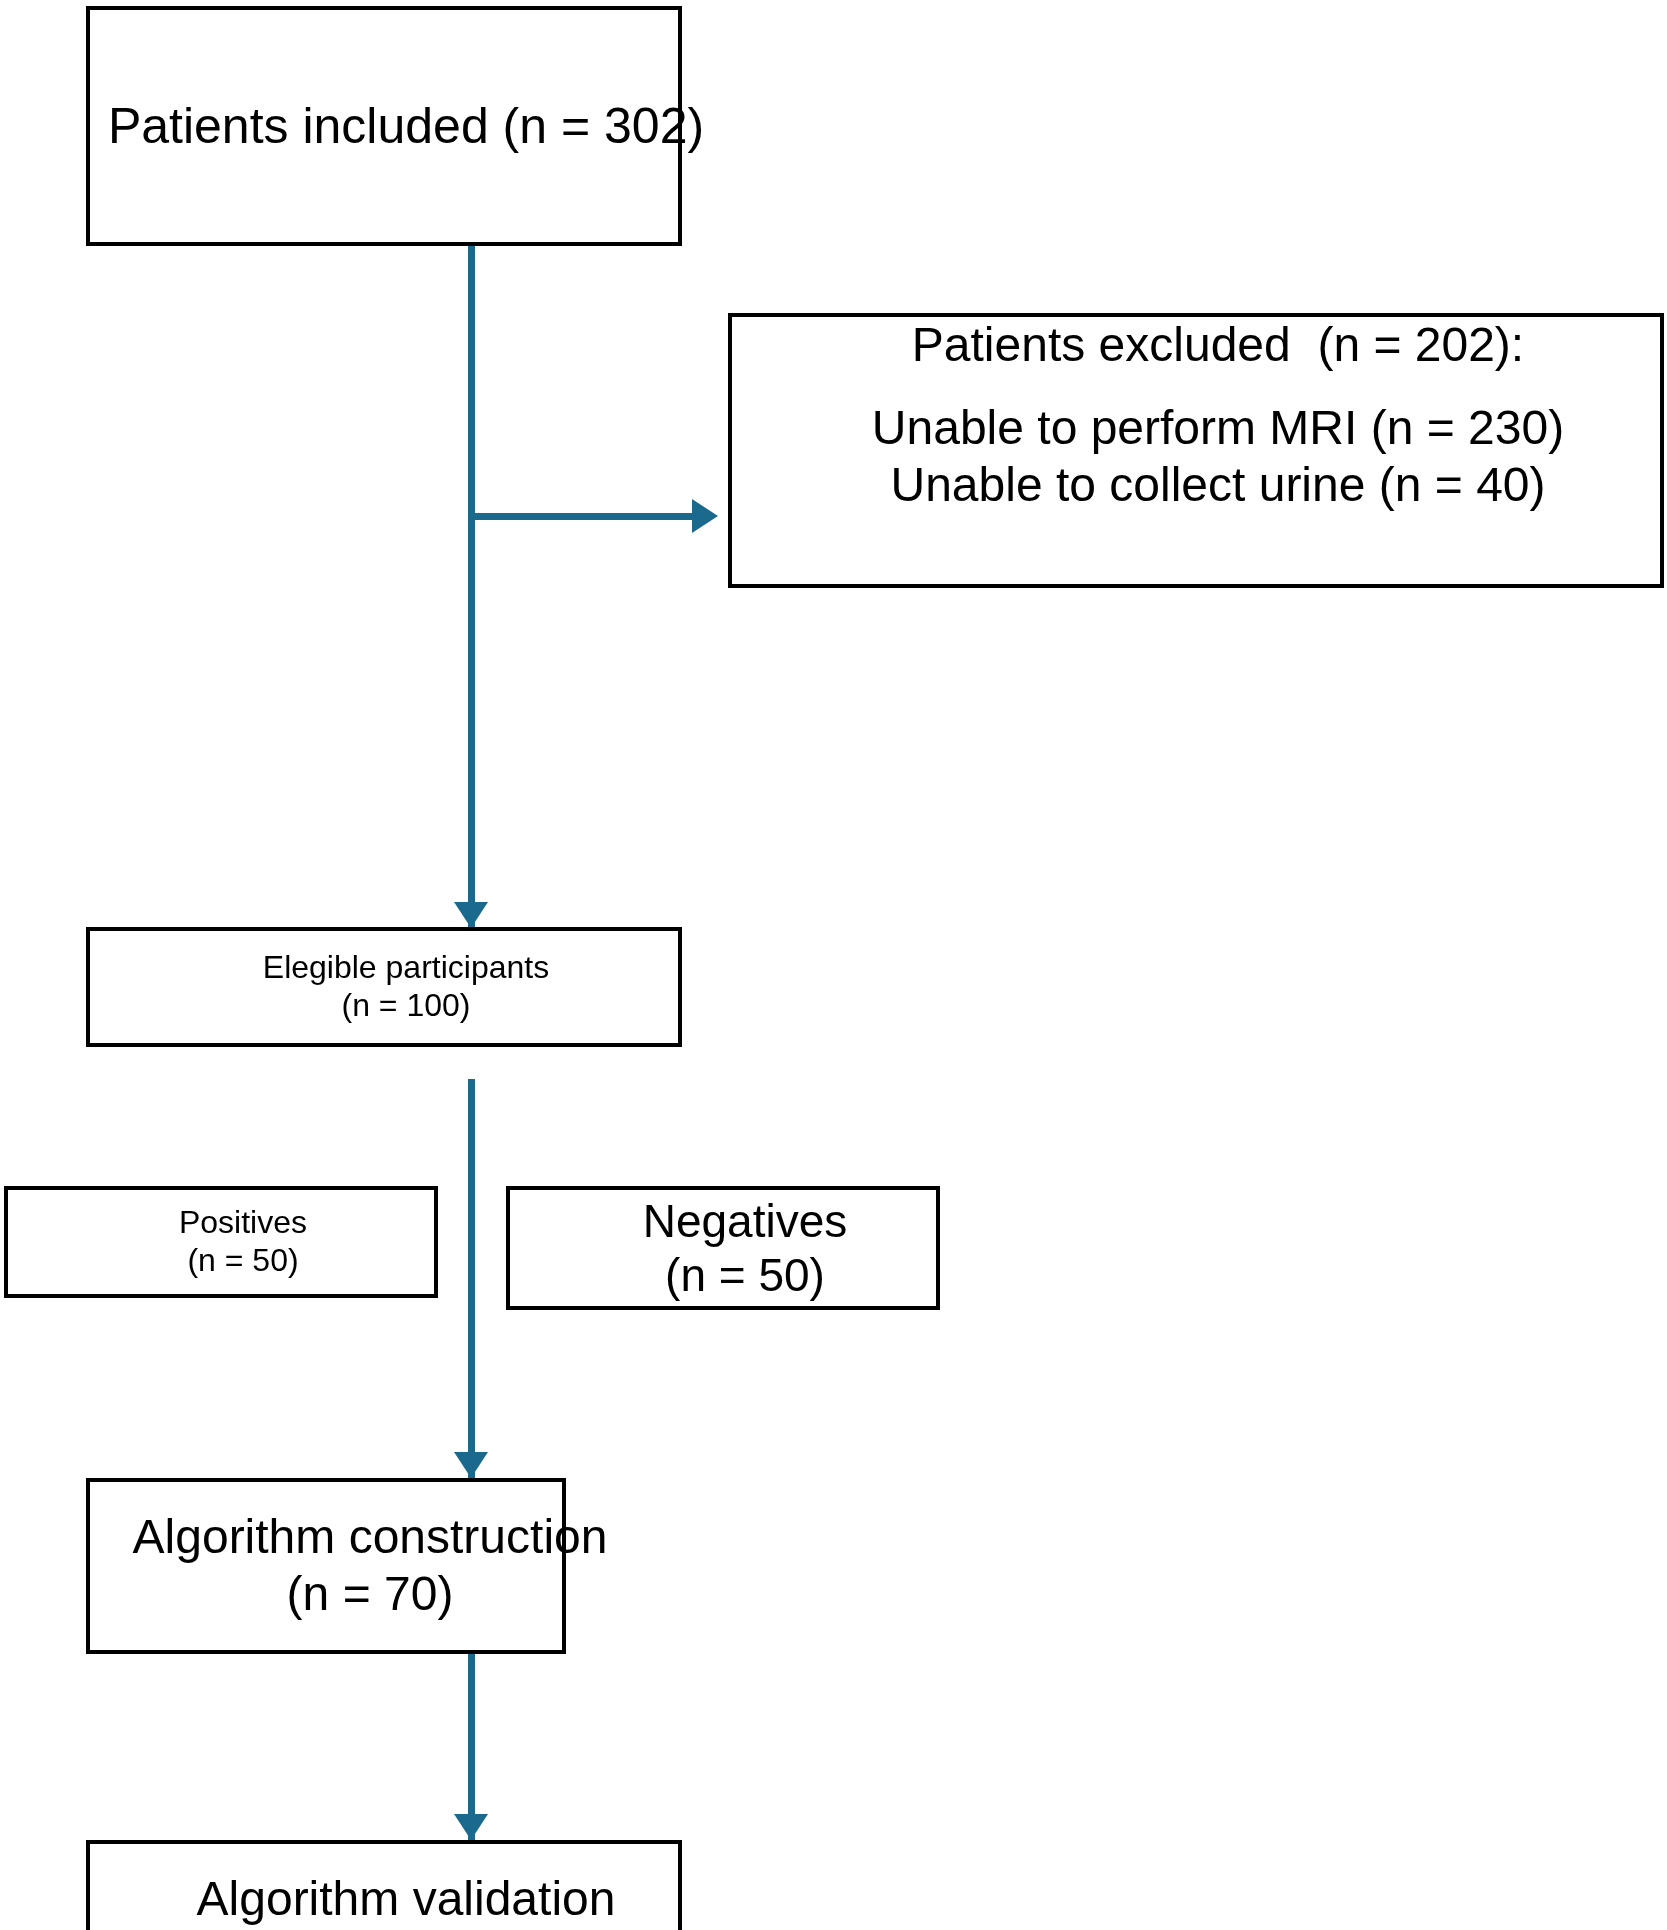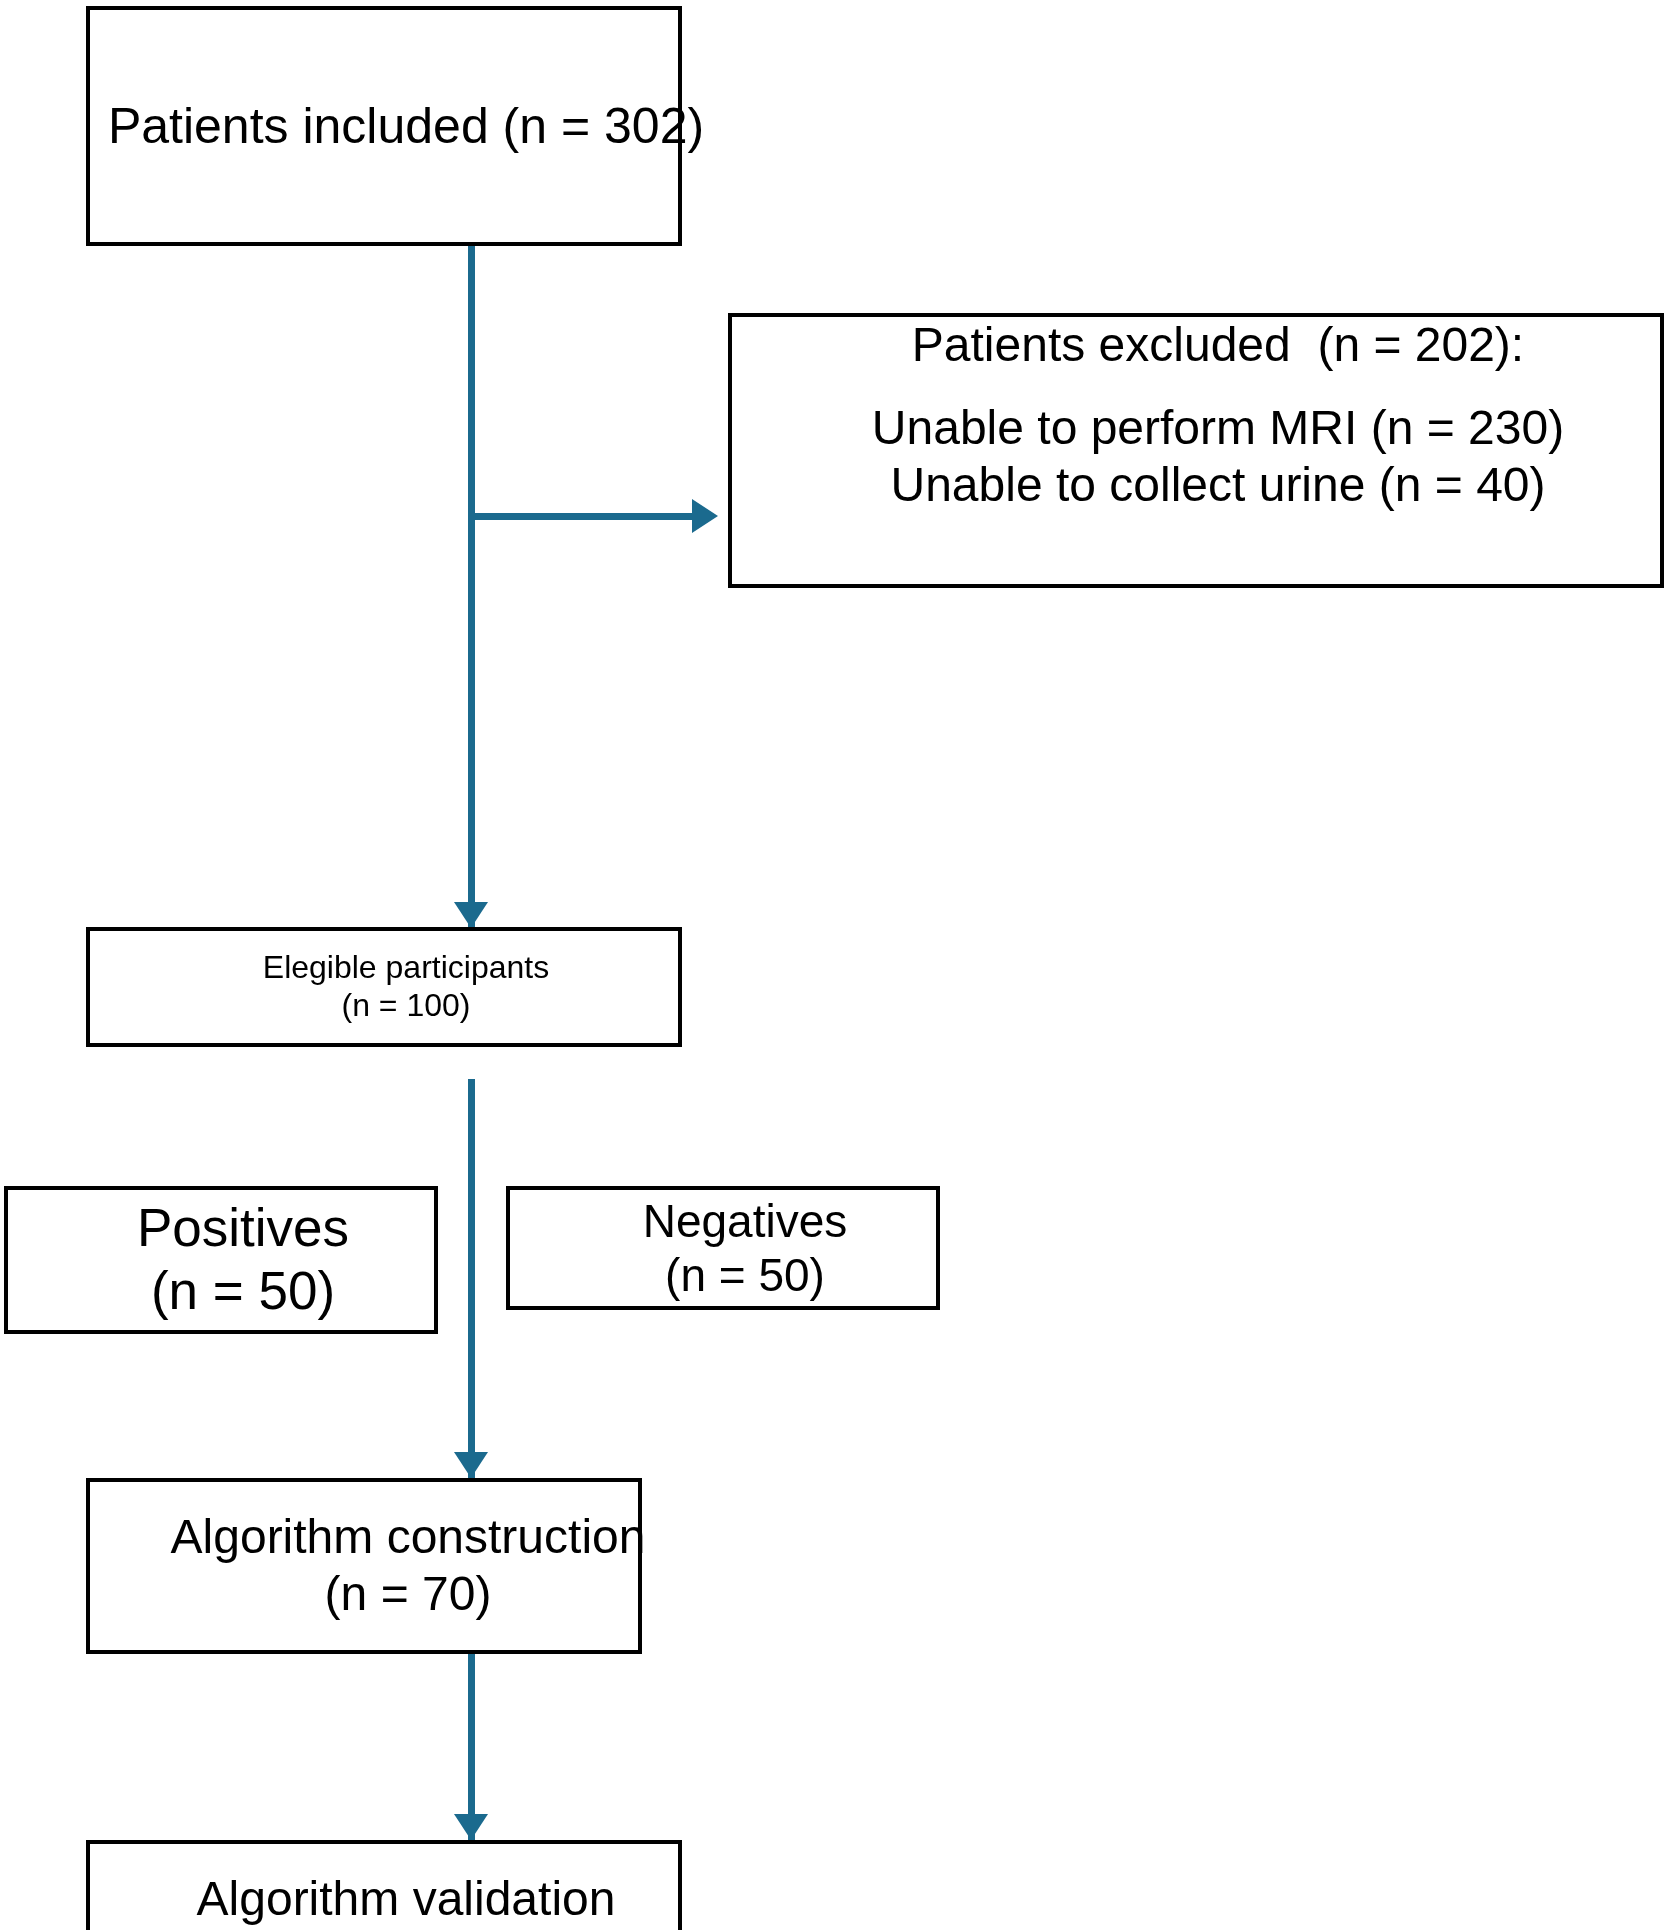--- a/index.html
+++ b/index.html
@@ -46,29 +46,29 @@
   #box-excluded {
     left: 728px; top: 313px;  width: 936px;  height: 275px;
     font-size: 48px;
     justify-content: flex-start;
   }
   #box-eligible {
     left: 86px;  top: 927px;  width: 596px;  height: 120px;
     font-size: 32px;
   }
   #box-positives {
-    left: 4px;   top: 1186px; width: 434px;  height: 148px;
-    font-size: 53px;
+    left: 4px;   top: 1186px; width: 434px;  height: 112px;
+    font-size: 32px;
   }
   #box-negatives {
     left: 506px; top: 1186px; width: 434px;  height: 124px;
     font-size: 46px;
   }
   #box-construction {
-    left: 86px;  top: 1478px; width: 556px;  height: 176px;
+    left: 86px;  top: 1478px; width: 480px;  height: 176px;
     font-size: 48px;
     padding-left: 44px;
   }
   #box-validation {
     left: 86px;  top: 1840px; width: 596px;  height: 176px;
     font-size: 48px;
   }
   
   .connector {
     position: absolute;

